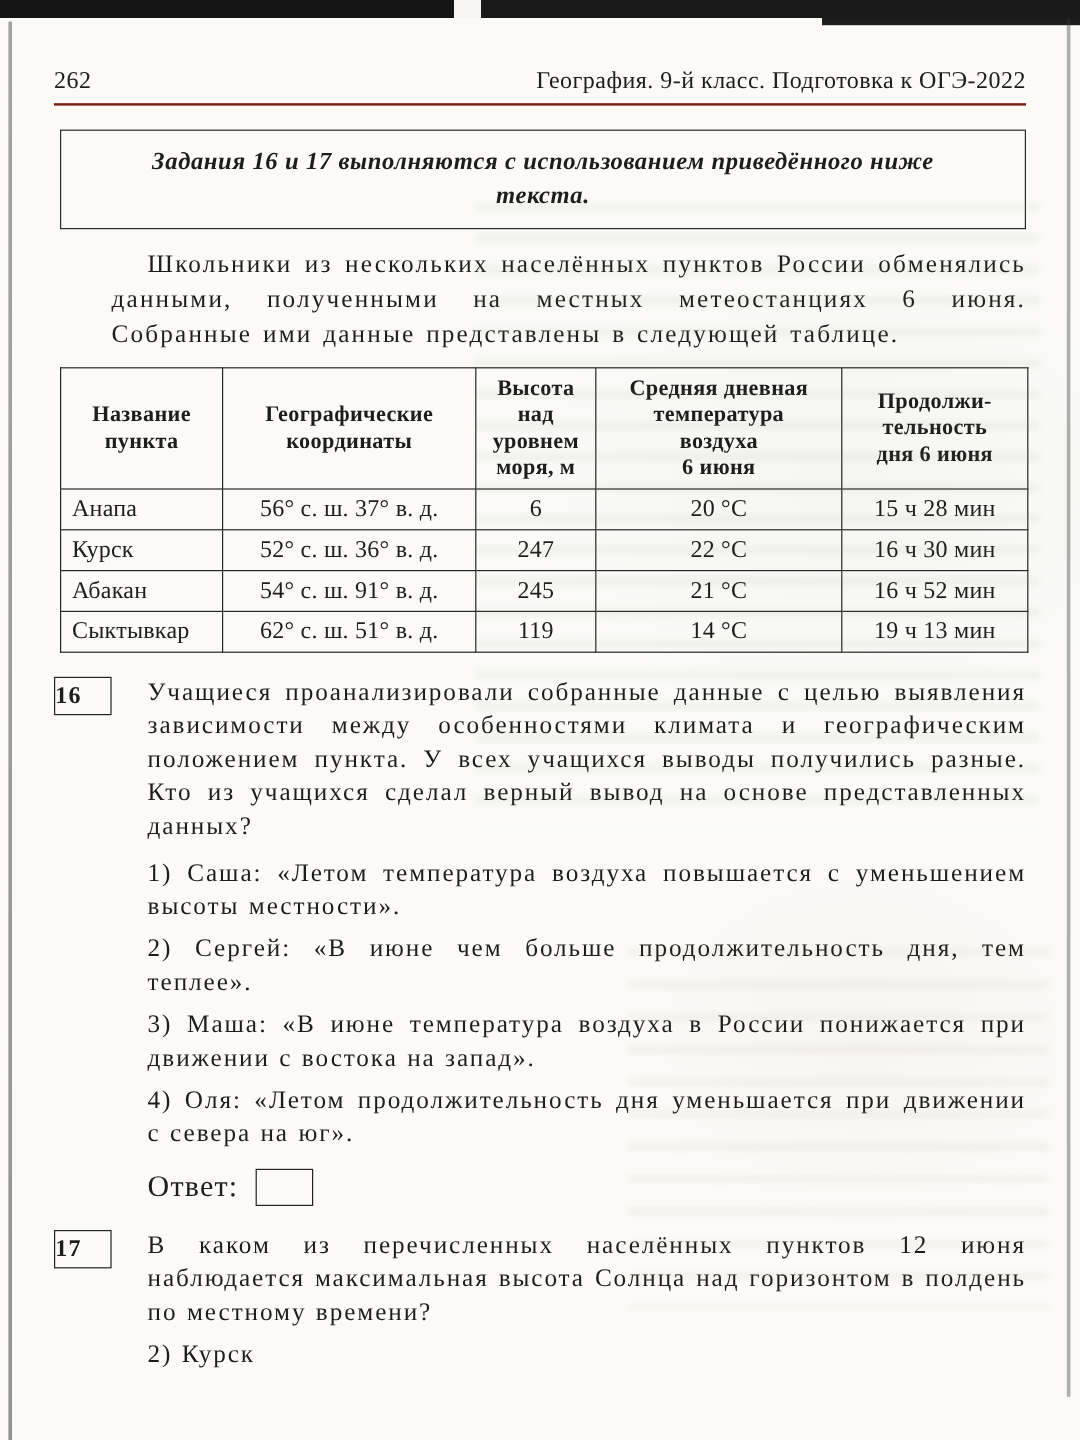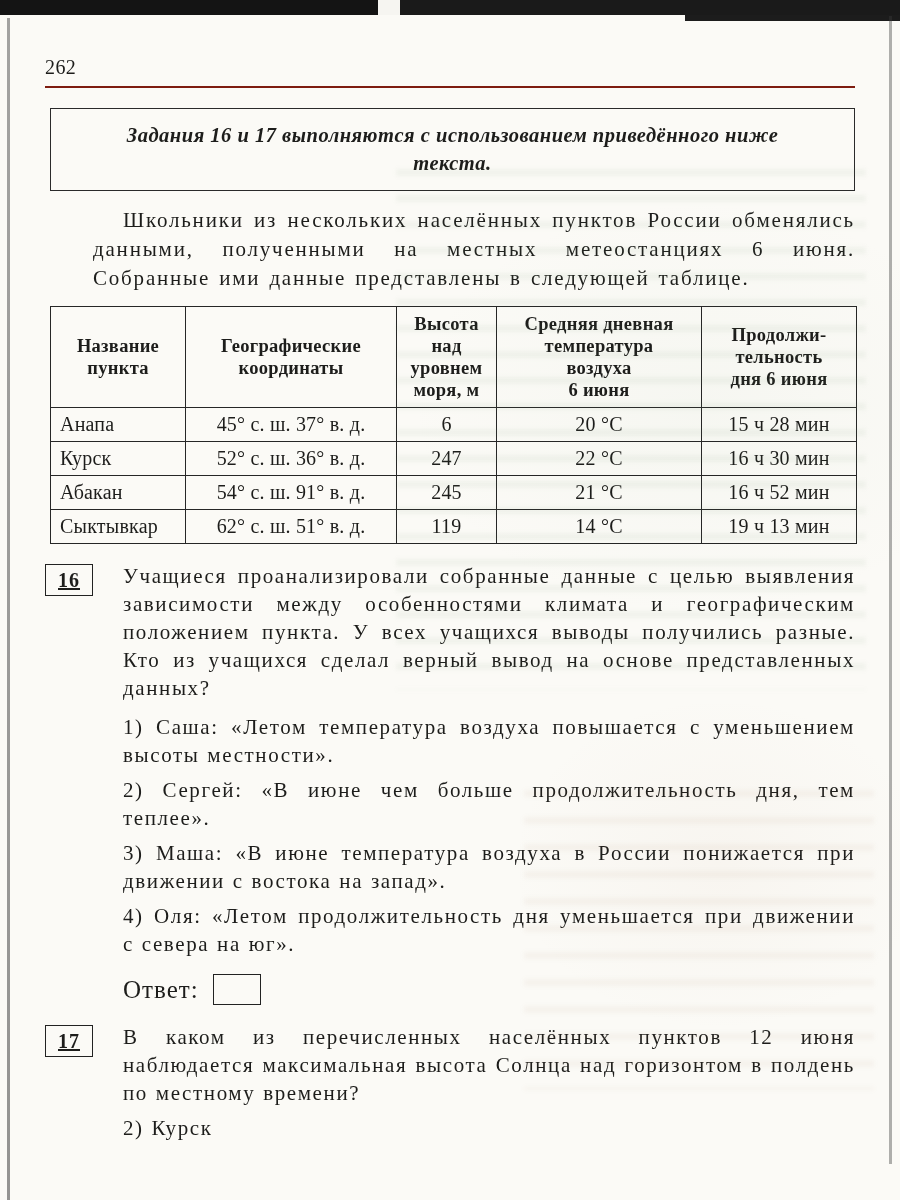--- a/index.html
+++ b/index.html
@@ -85,24 +85,23 @@
     font-size: 20px; height: 31px; text-align: center;
     padding: 1px 4px; letter-spacing: .2px;
   }
   .datatable td.cell-name { text-align: left; padding-left: 9px; }
 
   
   .question { display: flex; align-items: flex-start; margin: 18px 45px 0 45px; }
   .qnum-box {
     flex: 0 0 auto; width: 46px; height: 30px;
     border: 1.7px solid #222;
-    display: flex; align-items: center; justify-content: center;
+    display: flex; align-items: center; justify-content: flex-start;
     font-weight: bold; font-size: 20px; letter-spacing: 1px;
     margin: 2px 30px 0 0;
-    text-decoration: underline;
   }
   .qbody { flex: 1; min-width: 0; }
   .qtext, .opt {
     margin: 0; font-size: 21px; line-height: 28px;
     text-align: justify; letter-spacing: 1.6px; word-spacing: 1px;
   }
   .opt { margin-top: 7px; }
   .opt.first { margin-top: 11px; }
   .answer-row {
     display: flex; align-items: center; gap: 14px;
@@ -114,20 +113,21 @@
 <body>
 
 <div class="edge-top"></div>
 <div class="edge-left"></div>
 <div class="edge-right"></div>
 <div class="bleed-a"></div>
 <div class="bleed-b"></div>
 
 <header class="pagehead">
   <span>262</span>
+  <span>География. 9-й класс. Подготовка к ОГЭ-2022</span>
 </header>
 <div class="headrule"></div>
 
 <div class="instruction-box">
   <p>Задания 16 и 17 выполняются с использованием приведённого ниже
 текста.</p>
 </div>
 
 <p class="intro">Школьники из нескольких населённых пунктов России обменялись данными, полученными на местных метеостанциях 6 июня. Собранные ими данные представлены в следующей таблице.</p>
 
@@ -154,21 +154,21 @@
 воздуха
 6 июня</th>
       <th>Продолжи-
 тельность
 дня 6 июня</th>
     </tr>
   </thead>
   <tbody>
     <tr>
       <td class="cell-name">Анапа</td>
-      <td>45° с. ш. 37° в. д.</td>
+      <td>56° с. ш. 37° в. д.</td>
       <td>6</td>
       <td>20 °C</td>
       <td>15 ч 28 мин</td>
     </tr>
     <tr>
       <td class="cell-name">Курск</td>
       <td>52° с. ш. 36° в. д.</td>
       <td>247</td>
       <td>22 °C</td>
       <td>16 ч 30 мин</td>

